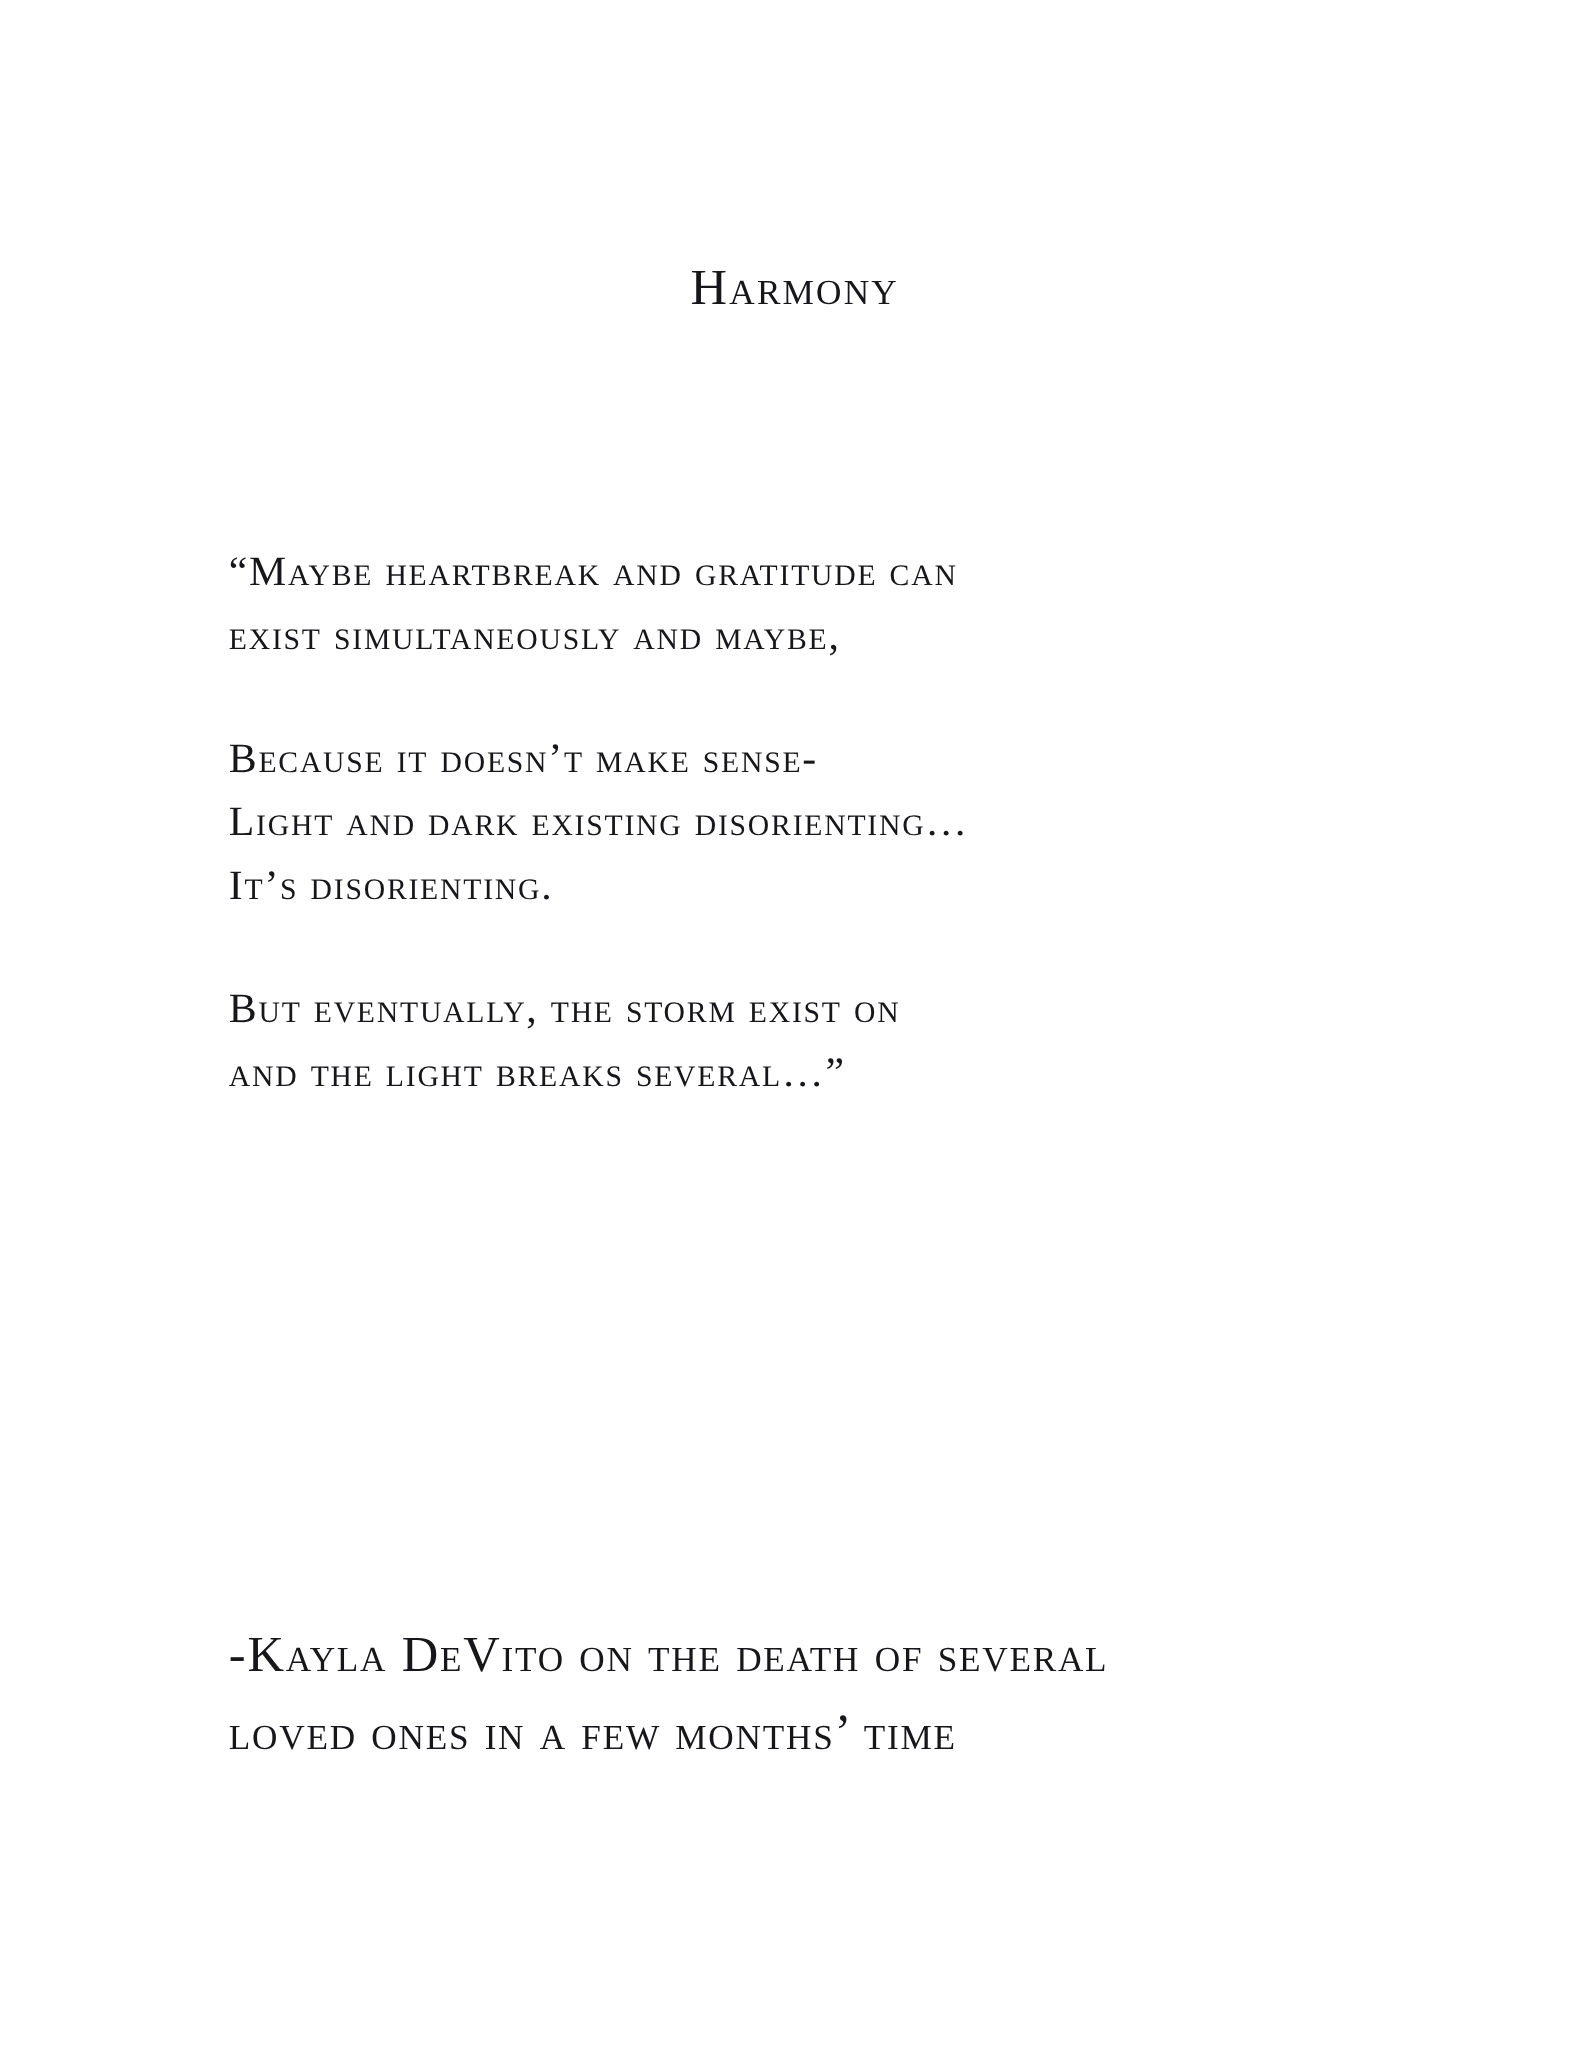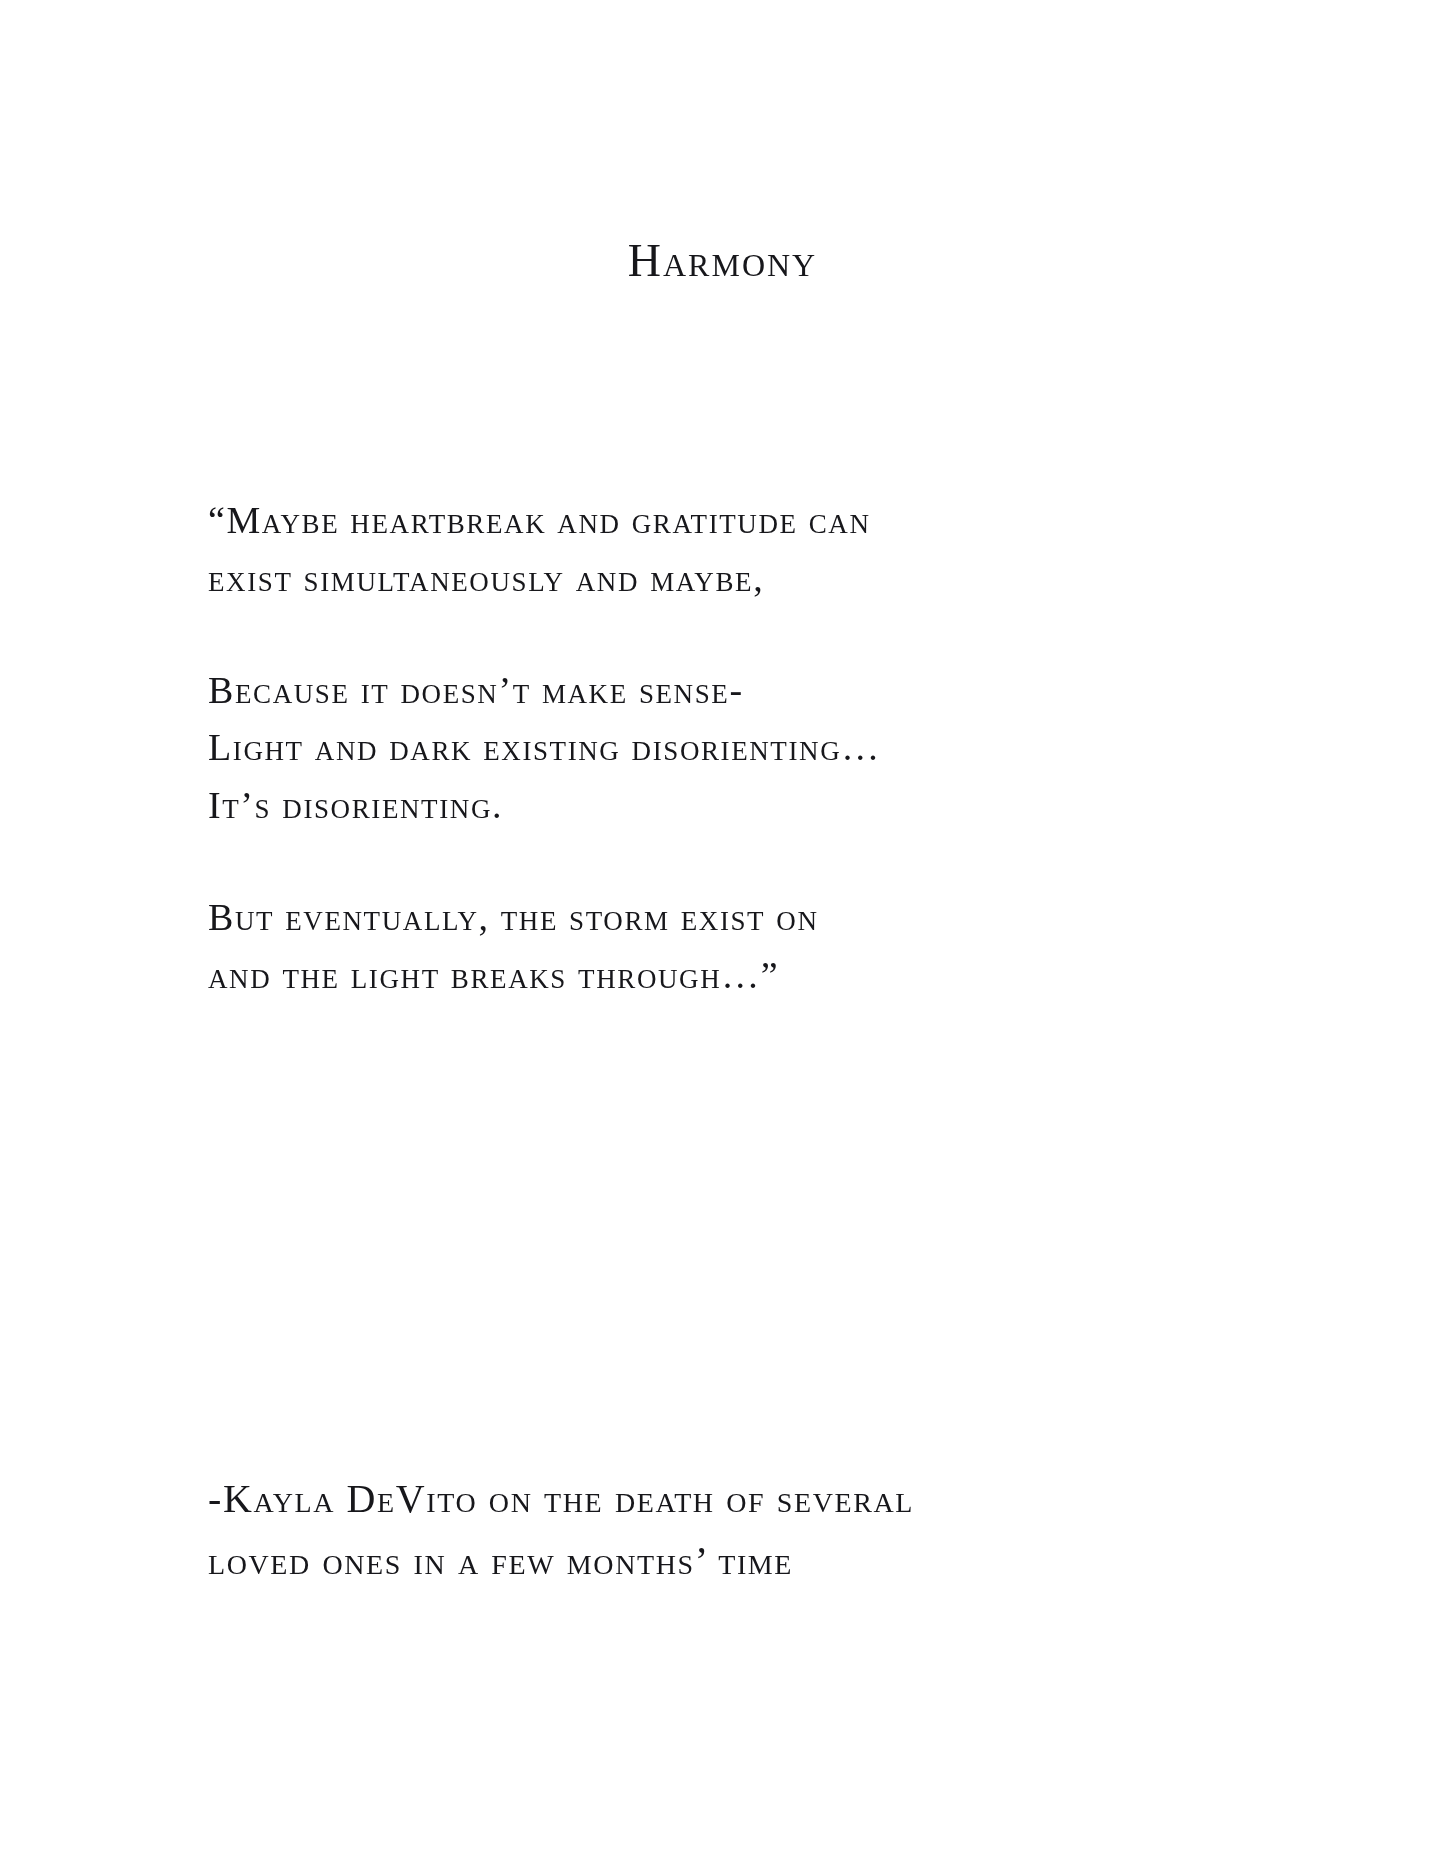--- a/index.html
+++ b/index.html
@@ -55,21 +55,21 @@
     color: #17171b;
     white-space: pre-wrap;
   }
   .attribution {
     position: absolute;
     top: 1468px;
     left: 208px;
     width: 1060px;
   }
   .attribution .line {
-    font-size: 40px;
+    font-size: 46px;
     line-height: 1.55;
   }
 </style>
 </head>
 <body>
 
 <div class="page">
 
   <div class="title">Harmony</div>
 
@@ -81,21 +81,21 @@
     </div>
 
     <div class="stanza">
       <div class="line">Because it doesn’t make sense-</div>
       <div class="line">Light and dark existing disorienting…</div>
       <div class="line">It’s disorienting.</div>
     </div>
 
     <div class="stanza">
       <div class="line">But eventually, the storm exist on</div>
-      <div class="line">and the light breaks through…”</div>
+      <div class="line">and the light breaks several…”</div>
     </div>
 
   </div>
 
   <div class="attribution">
     <div class="line">-Kayla DeVito on the death of several</div>
     <div class="line">loved ones in a few months’ time</div>
   </div>
 
 </div>

